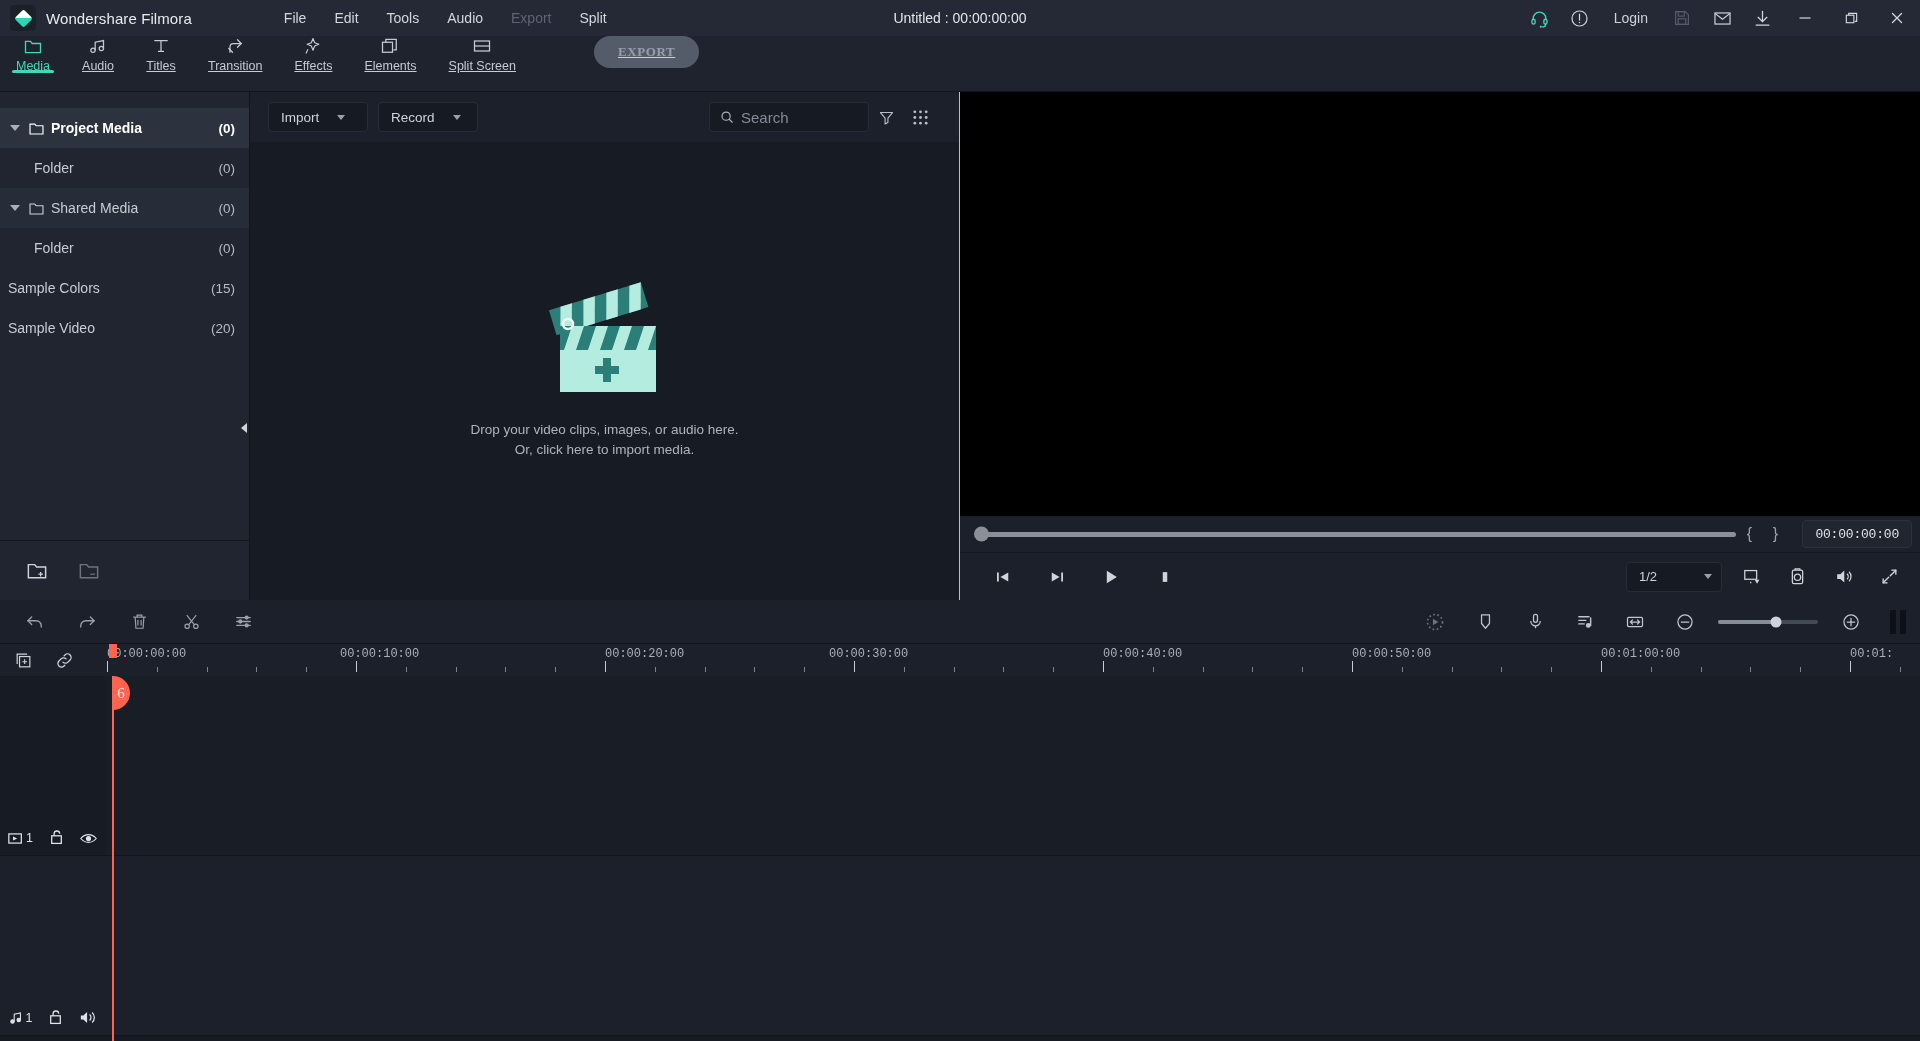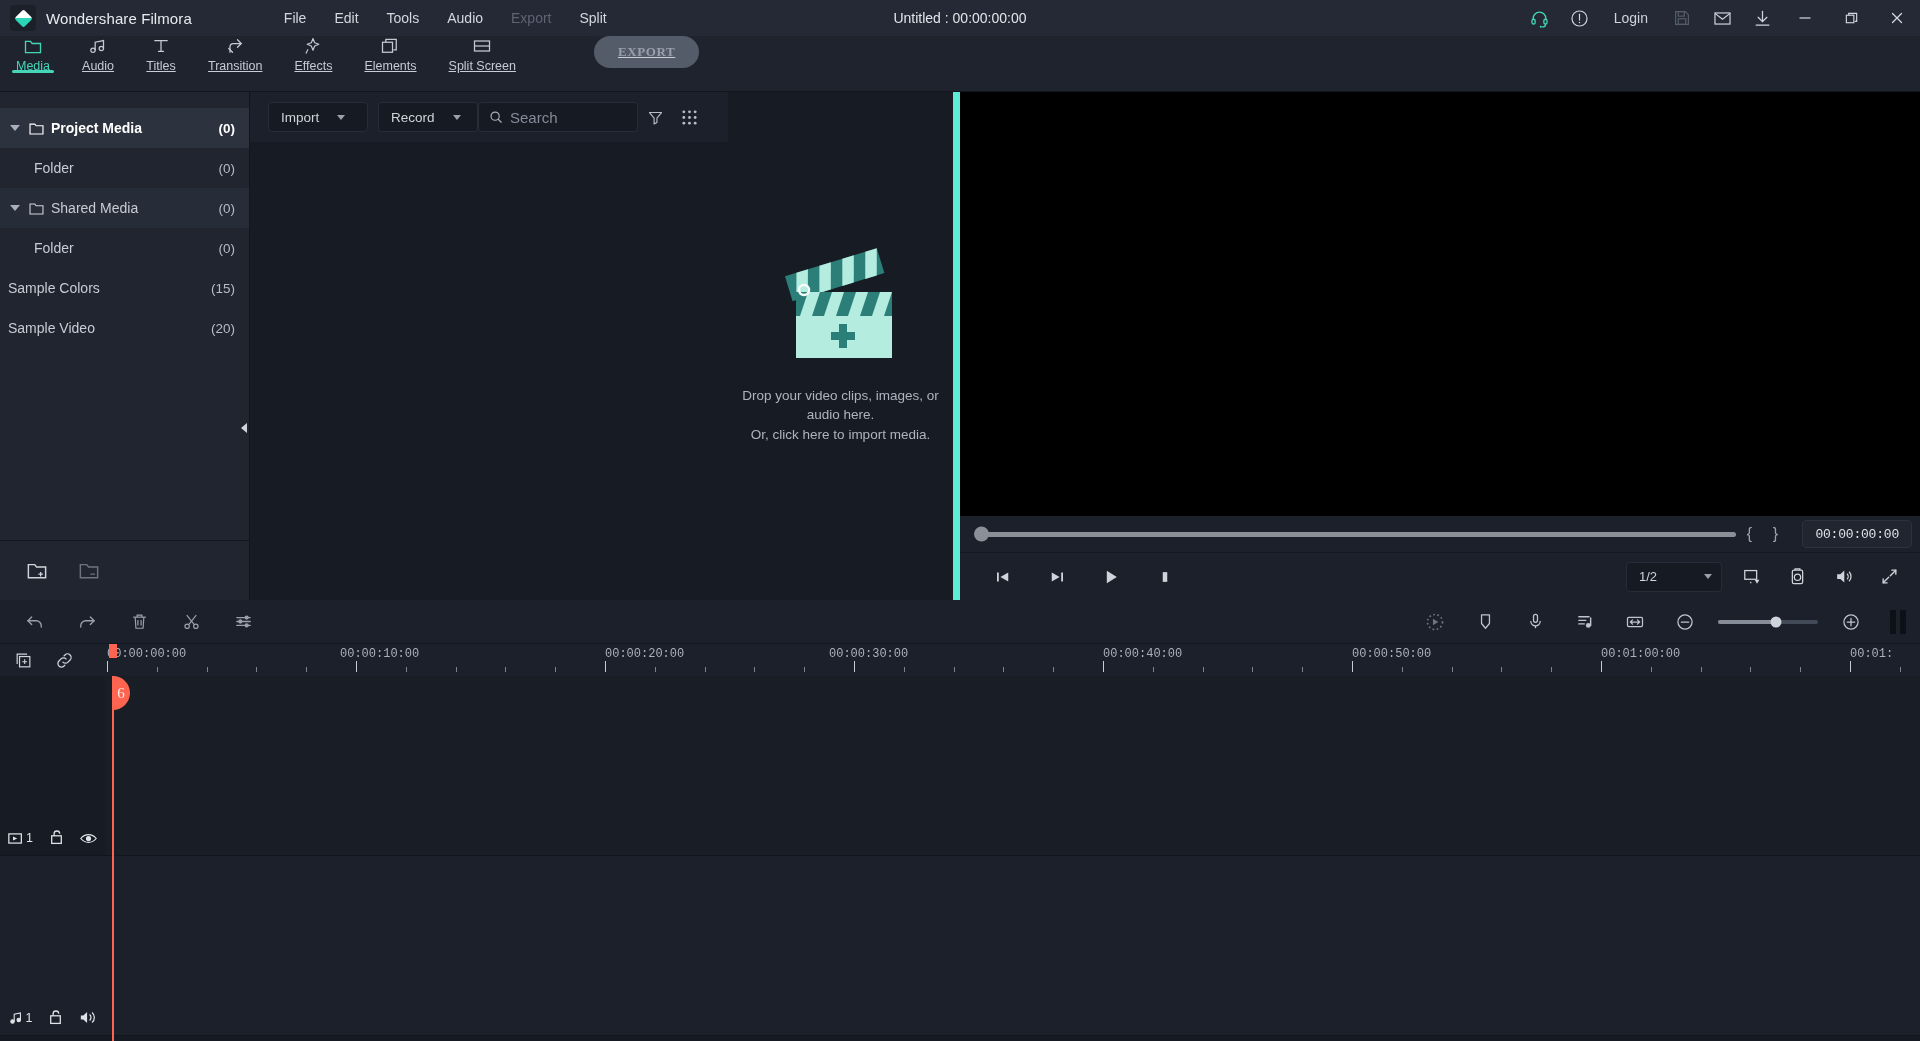--- a/index.html
+++ b/index.html
@@ -92,22 +92,22 @@
     height: 60px; border-top: 1px solid #11151c; display: flex; align-items: center;
     gap: 30px; padding-left: 26px;
   }
   .lib-footer-btn { cursor: pointer; display: flex; align-items: center; }
   .collapse-handle {
     position: absolute; right: 0; top: 322px; width: 10px; height: 28px;
     display: flex; align-items: center; justify-content: center; cursor: pointer;
   }
 
   
-  .media { flex: 1 1 auto; background: #171b23; display: flex; 
-           border-right: 7px solid #5eead4; }
+  .media { flex: 1 1 auto; background: #171b23; display: flex; flex-direction: column;
+           border-right: 1px solid #5eead4; }
   .media-bar { height: 50px; flex: 0 0 50px; display: flex; align-items: center; padding: 0 22px 0 18px;
                background: #1b202a; }
   .dd {
     background: #161a22; border: 1px solid #272d38; border-radius: 4px; height: 30px;
     display: flex; align-items: center; padding: 0 8px 0 12px; gap: 18px; cursor: pointer;
     font-size: 13.5px; color: #cfd3da; min-width: 100px;
   }
   .dd + .dd { margin-left: 10px; }
   .chev { width: 0; height: 0; border-left: 4.5px solid transparent; border-right: 4.5px solid transparent;
           border-top: 5px solid #9aa1ad; }

